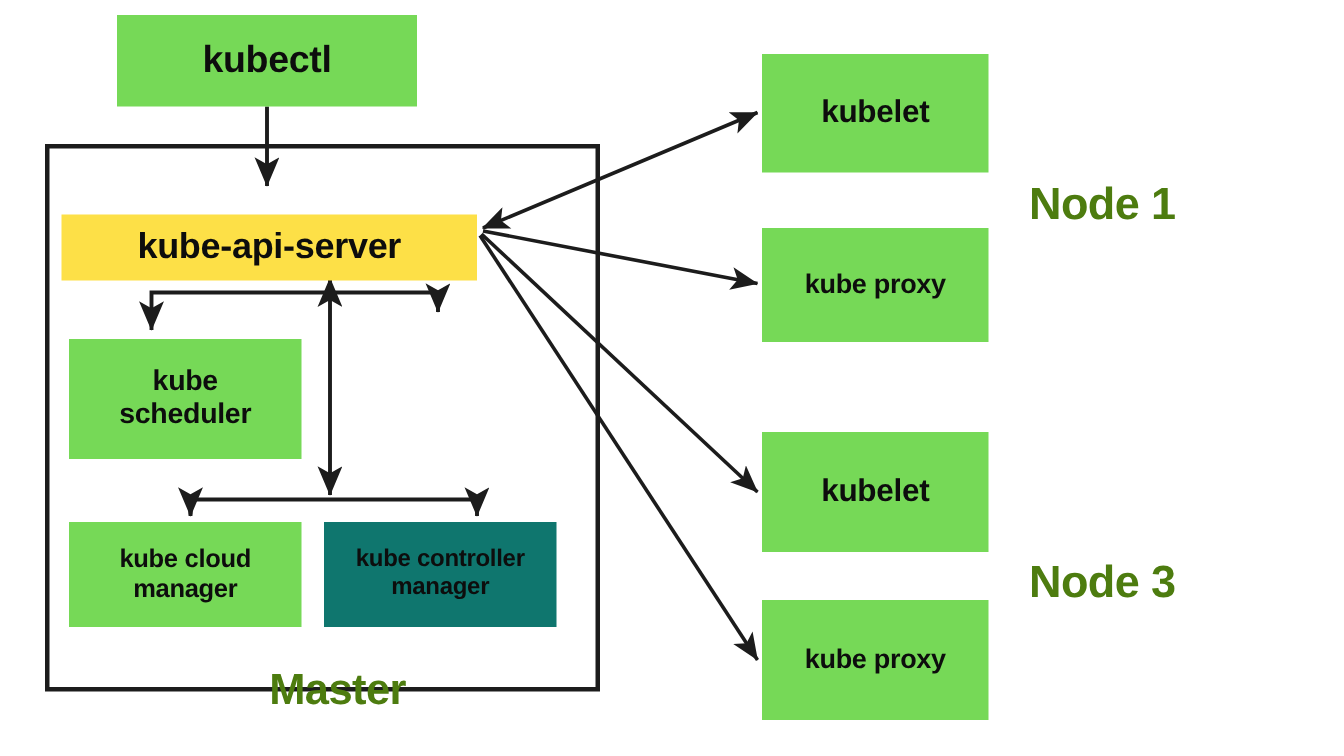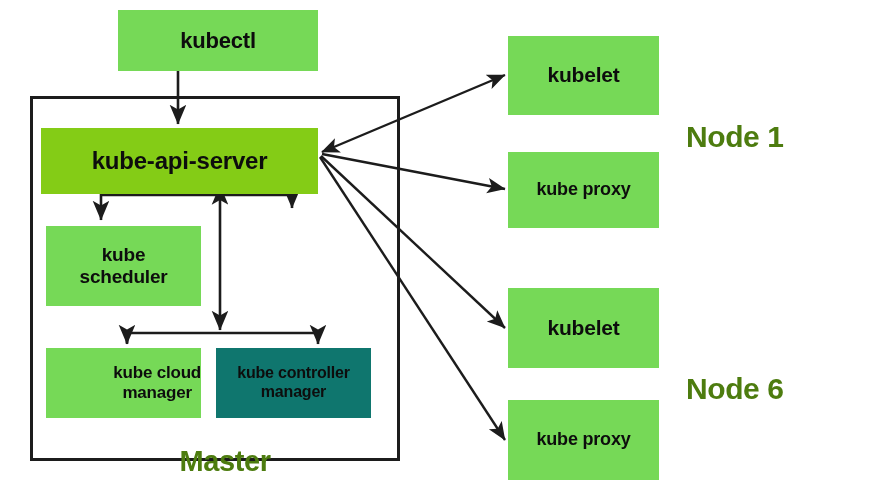--- a/index.html
+++ b/index.html
@@ -96,31 +96,31 @@
 
     <line x1="220" y1="186" x2="220" y2="330" stroke="#1c1c1c" stroke-width="2.6" marker-start="url(#ah-start)" marker-end="url(#ah)"></line>
 
     <path d="M127,333 L318,333 M127,333 L127,343" fill="none" stroke="#1c1c1c" stroke-width="2.6"></path>
     <line x1="127" y1="336" x2="127" y2="344" stroke="#1c1c1c" stroke-width="2.6" marker-end="url(#ah)"></line>
     <line x1="318" y1="333" x2="318" y2="344" stroke="#1c1c1c" stroke-width="2.6" marker-end="url(#ah)"></line>
   </svg>
 
   <div class="master-frame" style="left: 30px; top: 96px; width: 370px; height: 365px; border-color: rgb(28, 28, 28);"></div>
 
-  <div class="node-box rect" style="left: 78px; top: 10px; width: 200px; height: 61px; font-size: 22px; background: rgb(118, 217, 87); color: rgb(13, 13, 13); margin-left: 40px;">
+  <div class="node-box rect" style="left: 78px; top: 10px; width: 200px; height: 61px; font-size: 25px; background: rgb(118, 217, 87); color: rgb(13, 13, 13);">
     <span style="white-space: pre-line;">kubectl</span>
   </div>
-  <div class="node-box rect" style="left: 41px; top: 128px; width: 277px; height: 66px; font-size: 24px; background: #84cc16; color: rgb(13, 13, 13);">
+  <div class="node-box rect" style="left: 41px; top: 143px; width: 277px; height: 44px; font-size: 24px; background: #fde047; color: rgb(13, 13, 13);">
     <span style="white-space: pre-line;">kube-api-server</span>
   </div>
   <div class="node-box rect" style="left: 46px; top: 226px; width: 155px; height: 80px; font-size: 19px; background: rgb(118, 217, 87); color: rgb(13, 13, 13); text-align: center;">
     <span style="white-space: pre-line;">kube
 scheduler</span>
   </div>
-  <div class="node-box rect" style="left: 46px; top: 348px; width: 155px; height: 70px; font-size: 17px; background: rgb(118, 217, 87); color: rgb(13, 13, 13); justify-content: flex-end;">
+  <div class="node-box rect" style="left: 46px; top: 348px; width: 155px; height: 70px; font-size: 17px; background: rgb(118, 217, 87); color: rgb(13, 13, 13);">
     <span style="white-space: pre-line;">kube cloud
 manager</span>
   </div>
   <div class="node-box rect" style="left: 216px; top: 348px; width: 155px; height: 70px; font-size: 16px; background: #0f766e; color: rgb(13, 13, 13);">
     <span style="white-space: pre-line;">kube controller
 manager</span>
   </div>
   <div class="node-box rect" style="left: 508px; top: 36px; width: 151px; height: 79px; font-size: 21px; background: rgb(118, 217, 87); color: rgb(13, 13, 13);">
     <span style="white-space: pre-line;">kubelet</span>
   </div>
@@ -129,15 +129,15 @@
   </div>
   <div class="node-box rect" style="left: 508px; top: 288px; width: 151px; height: 80px; font-size: 21px; background: rgb(118, 217, 87); color: rgb(13, 13, 13);">
     <span style="white-space: pre-line;">kubelet</span>
   </div>
   <div class="node-box rect" style="left: 508px; top: 400px; width: 151px; height: 80px; font-size: 18px; background: rgb(118, 217, 87); color: rgb(13, 13, 13);">
     <span style="white-space: pre-line;">kube proxy</span>
   </div>
 
   <div class="group-label lbl-master" style="left: 225px; top: 445px; transform: translate(-50%, -50%); margin-top: 16px;">Master</div>
   <div class="group-label lbl-node" style="left: 686px; top: 137px; transform: translateY(-50%);">Node 1</div>
-  <div class="group-label lbl-node" style="left: 686px; top: 389px; transform: translateY(-50%);">Node 6</div>
+  <div class="group-label lbl-node" style="left: 686px; top: 389px; transform: translateY(-50%);">Node 3</div>
 
 </div>
 
 </body></html>

